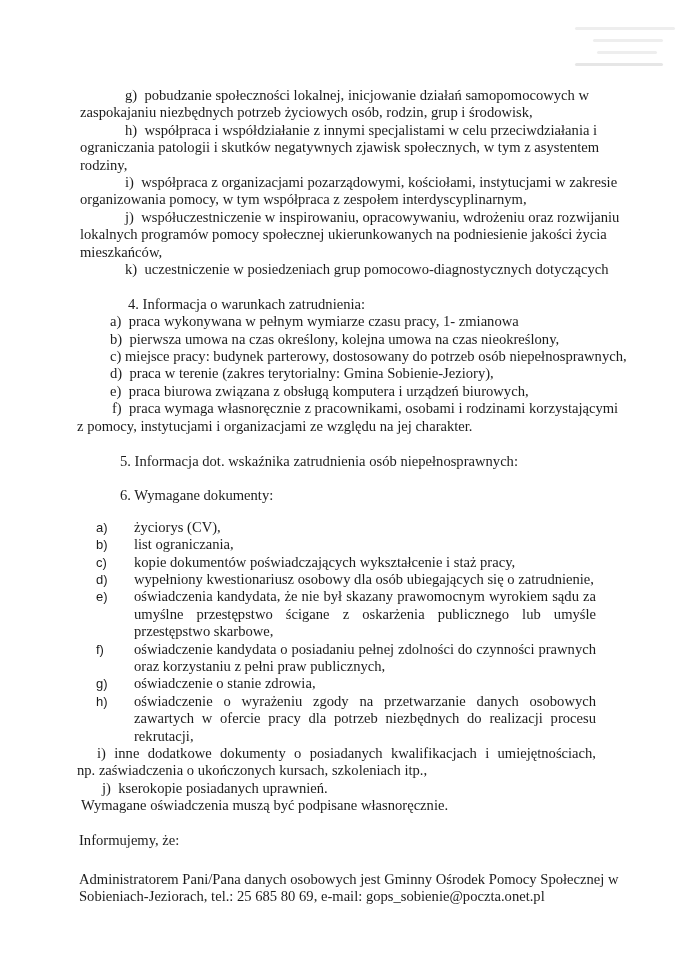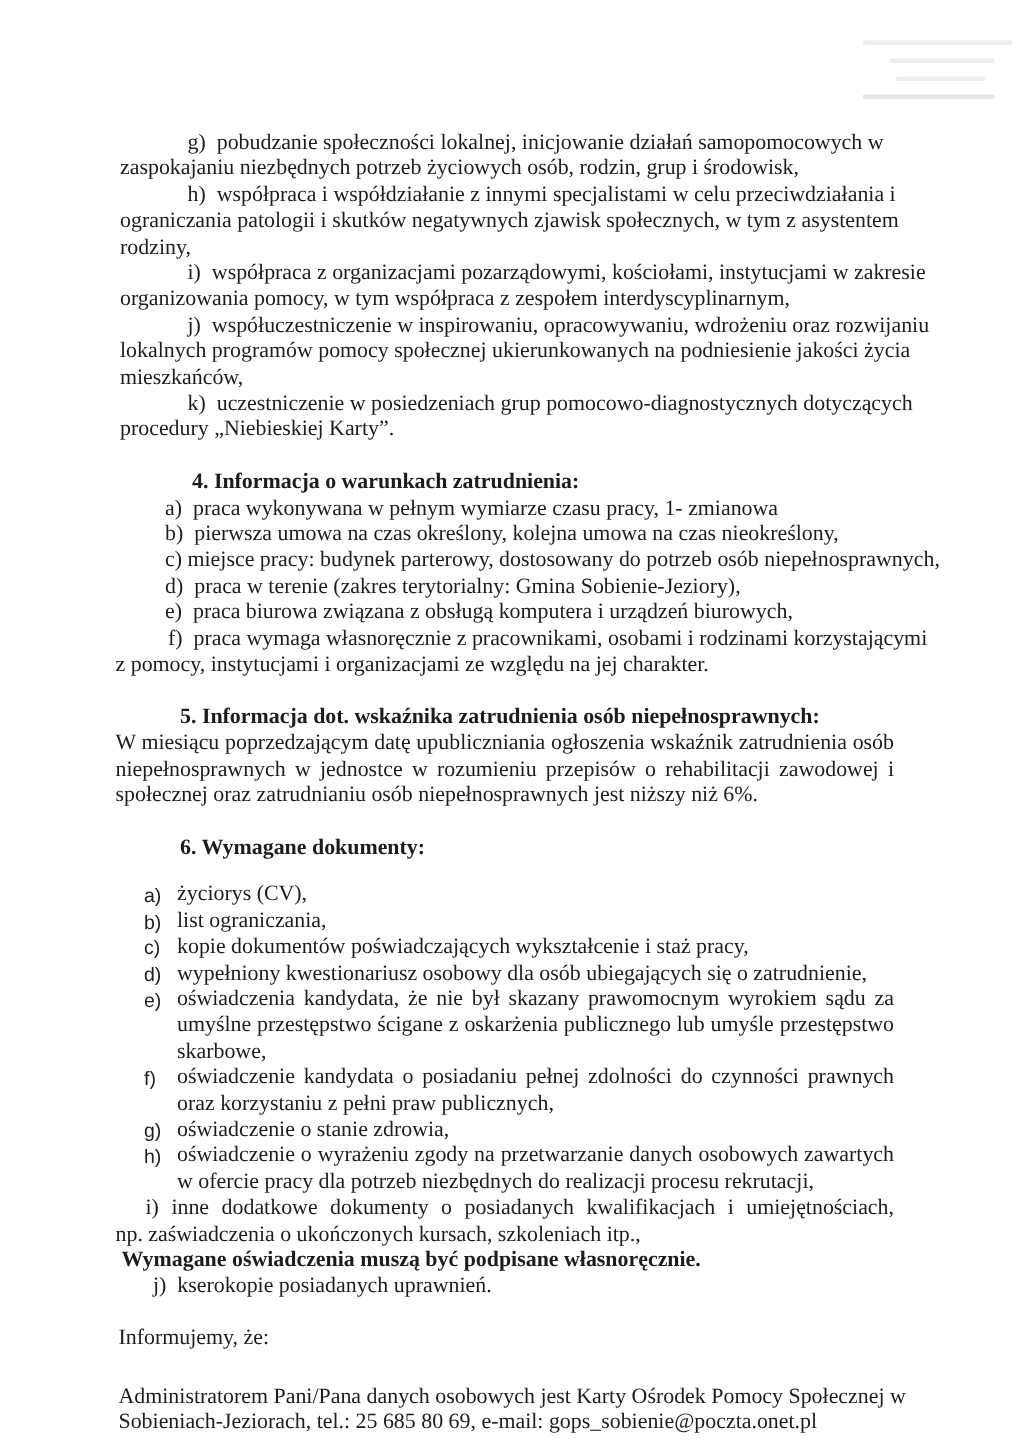--- a/index.html
+++ b/index.html
@@ -11,25 +11,25 @@
   .bleed { position: absolute; left: 575px; top: 18px; width: 100px; }
   .bleed span { display: block; height: 3px; background: #eeeeee; margin: 9px 0; border-radius: 2px; }
   .bleed span:nth-child(2) { width: 70px; margin-left: 18px; }
   .bleed span:nth-child(3) { width: 60px; margin-left: 22px; }
   .bleed span:nth-child(4) { width: 88px; background: #e6e6e6; }
   .page { position: absolute; left: 80px; top: 87px; width: 516px; }
   .line { line-height: 17.4px; white-space: nowrap; }
   .p { line-height: 17.4px; }
   .just { text-align: justify; text-align-last: left; }
   .ind { padding-left: 45px; }
-  .h { font-weight: bold; }
+  .h { font-weight: normal; }
   .gap { height: 17.4px; }
   .doclist .row { display: flex; line-height: 17.4px; }
   .doclist .mk { width: 22px; flex: none; padding-left: 16px; font-family: "Liberation Sans", "DejaVu Sans", sans-serif; font-size: 13px; }
-  .doclist .tx { flex: 1; }
+  .doclist .tx { flex: 1; margin-left: 16px; }
 </style>
 </head>
 <body>
 
 <div class="bleed">
     <span></span>
     <span></span>
     <span></span>
     <span></span>
   </div>
@@ -41,41 +41,39 @@
     <div class="line">zaspokajaniu niezbędnych potrzeb życiowych osób, rodzin, grup i środowisk,</div>
     <div class="line ind"><span>h)</span>&nbsp; <span>współpraca  i współdziałanie z innymi specjalistami w celu przeciwdziałania i</span></div>
     <div class="line">ograniczania patologii i skutków negatywnych zjawisk społecznych, w tym z asystentem</div>
     <div class="line">rodziny,</div>
     <div class="line ind"><span>i)</span>&nbsp; <span>współpraca z organizacjami pozarządowymi, kościołami, instytucjami w zakresie</span></div>
     <div class="line">organizowania pomocy, w tym współpraca z zespołem interdyscyplinarnym,</div>
     <div class="line ind"><span>j)</span>&nbsp; <span>współuczestniczenie w inspirowaniu, opracowywaniu, wdrożeniu oraz rozwijaniu</span></div>
     <div class="line">lokalnych programów pomocy społecznej ukierunkowanych na podniesienie jakości życia</div>
     <div class="line">mieszkańców,</div>
     <div class="line ind"><span>k)</span>&nbsp; <span>uczestniczenie w posiedzeniach grup pomocowo-diagnostycznych dotyczących</span></div>
-    <div class="line">procedury „Niebieskiej Karty”.</div>
   </div>
 
   <div class="gap"></div>
 
   <div>
     <div class="line h" style="padding-left:48px">4. Informacja o warunkach zatrudnienia:</div>
     <div class="line" style="padding-left:30px"><span>a)</span>&nbsp; <span>praca wykonywana w pełnym wymiarze czasu pracy, 1- zmianowa</span></div>
     <div class="line" style="padding-left:30px"><span>b)</span>&nbsp; <span>pierwsza umowa na czas określony,  kolejna umowa na czas nieokreślony,</span></div>
     <div class="line" style="padding-left:30px"><span>c)</span> <span>miejsce pracy: budynek parterowy, dostosowany do potrzeb osób niepełnosprawnych,</span></div>
     <div class="line" style="padding-left:30px"><span>d)</span>&nbsp; <span>praca w terenie (zakres terytorialny: Gmina Sobienie-Jeziory),</span></div>
     <div class="line" style="padding-left:30px"><span>e)</span>&nbsp; <span>praca biurowa związana z obsługą komputera i urządzeń biurowych,</span></div>
     <div class="line" style="padding-left:32px"><span>f)</span>&nbsp; <span>praca wymaga własnoręcznie z pracownikami, osobami i rodzinami korzystającymi</span></div>
     <div class="line" style="margin-left:-3px">z pomocy, instytucjami i organizacjami ze względu na jej charakter.</div>
   </div>
 
   <div class="gap"></div>
 
   <div>
     <div class="line h" style="padding-left:40px">5. Informacja dot. wskaźnika zatrudnienia osób niepełnosprawnych:</div>
-    <div class="p just" style="margin-left:-3px">W miesiącu poprzedzającym datę upubliczniania ogłoszenia wskaźnik zatrudnienia osób niepełnosprawnych w jednostce w rozumieniu przepisów o rehabilitacji zawodowej i społecznej oraz zatrudnianiu osób niepełnosprawnych jest niższy niż 6%.</div>
   </div>
 
   <div class="gap"></div>
 
   <div class="doclist">
     <div class="line h" style="padding-left:40px; margin-bottom:14px">6. Wymagane dokumenty:</div>
     <div class="row">
         <span class="mk">a)</span>
         <span class="tx">życiorys (CV),</span>
       </div>
@@ -102,23 +100,23 @@
     <div class="row">
         <span class="mk">g)</span>
         <span class="tx">oświadczenie o stanie zdrowia,</span>
       </div>
     <div class="row">
         <span class="mk">h)</span>
         <span class="tx just">oświadczenie o wyrażeniu zgody na przetwarzanie danych osobowych zawartych w ofercie pracy dla potrzeb niezbędnych do realizacji procesu rekrutacji,</span>
       </div>
     <div class="p just" style="padding-left:20px; margin-left:-3px; text-align-last:justify"><span>i)</span> <span>inne dodatkowe dokumenty o posiadanych kwalifikacjach i umiejętnościach,</span></div>
     <div class="line" style="margin-left:-3px">np. zaświadczenia o ukończonych kursach, szkoleniach itp.,</div>
+    <div class="line" style="padding-left:22px"><span>j)</span>&nbsp; <span>kserokopie posiadanych uprawnień.</span></div>
     <div class="line h" style="margin-left:1px">Wymagane oświadczenia muszą być podpisane własnoręcznie.</div>
-    <div class="line" style="padding-left:22px"><span>j)</span>&nbsp; <span>kserokopie posiadanych uprawnień.</span></div>
   </div>
 
   <div class="gap"></div>
 
   <div class="line" style="margin-left:-1px">Informujemy, że:</div>
   <div class="gap"></div>
-  <div class="line" style="margin-left:-1px; margin-top:4px">Administratorem Pani/Pana danych osobowych jest  Karty Ośrodek Pomocy Społecznej  w</div>
+  <div class="line" style="margin-left:-1px; margin-top:4px">Administratorem Pani/Pana danych osobowych jest  Gminny Ośrodek Pomocy Społecznej  w</div>
   <div class="line" style="margin-left:-1px">Sobieniach-Jeziorach, tel.: 25 685 80 69, e-mail: gops_sobienie@poczta.onet.pl</div>
 </div>
 
 </body></html>

